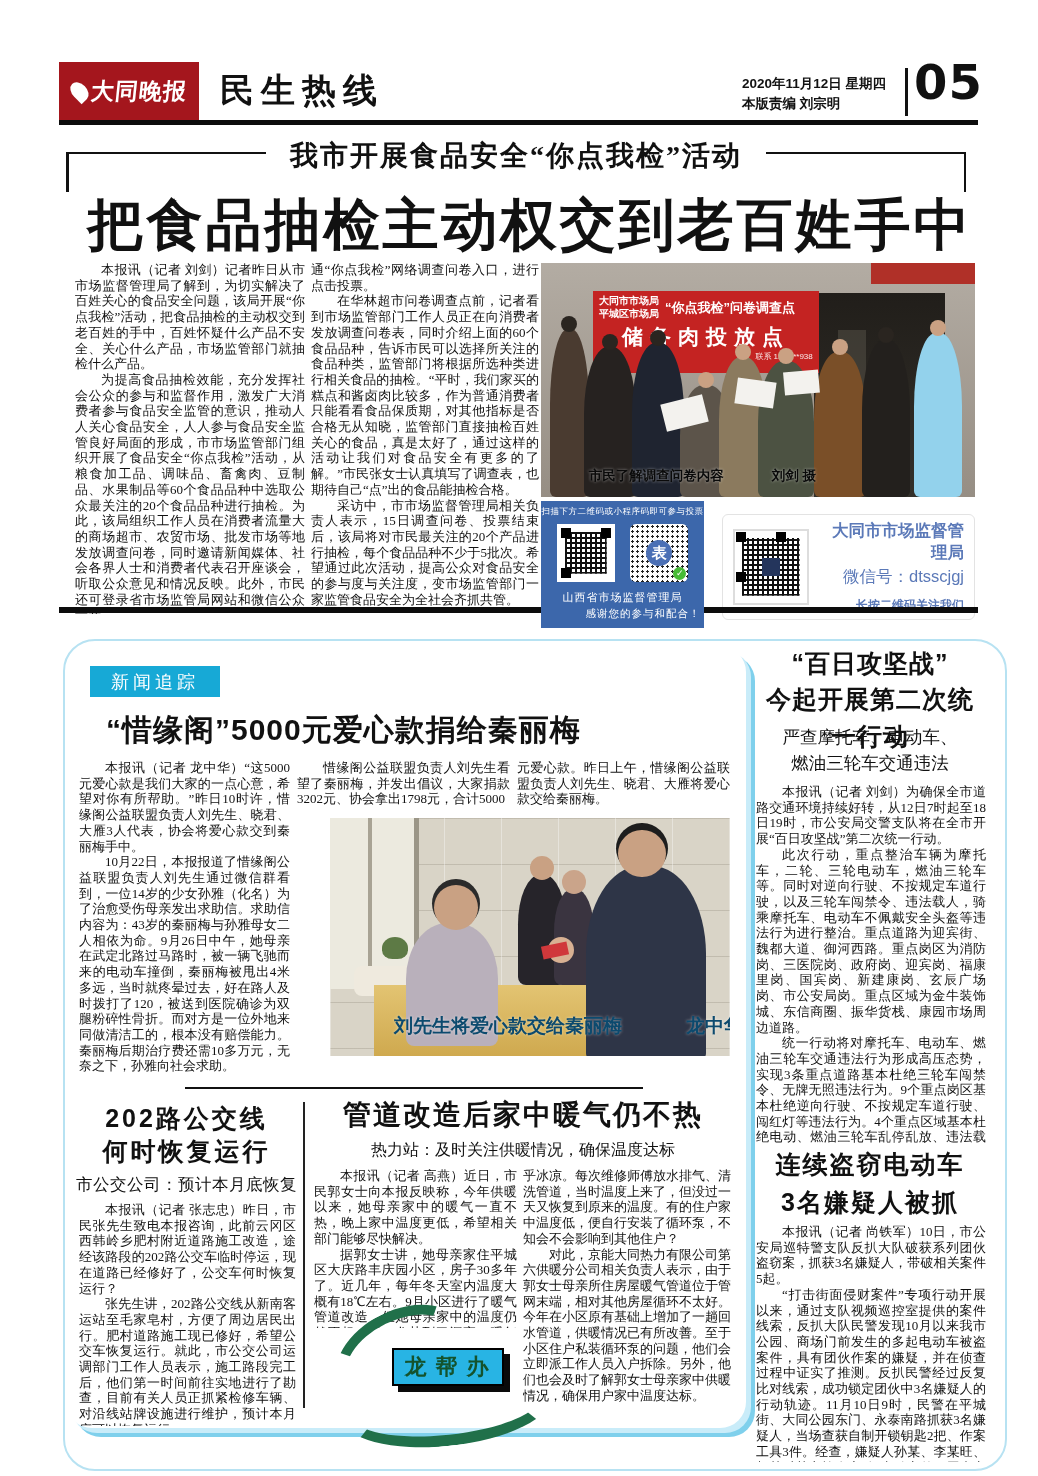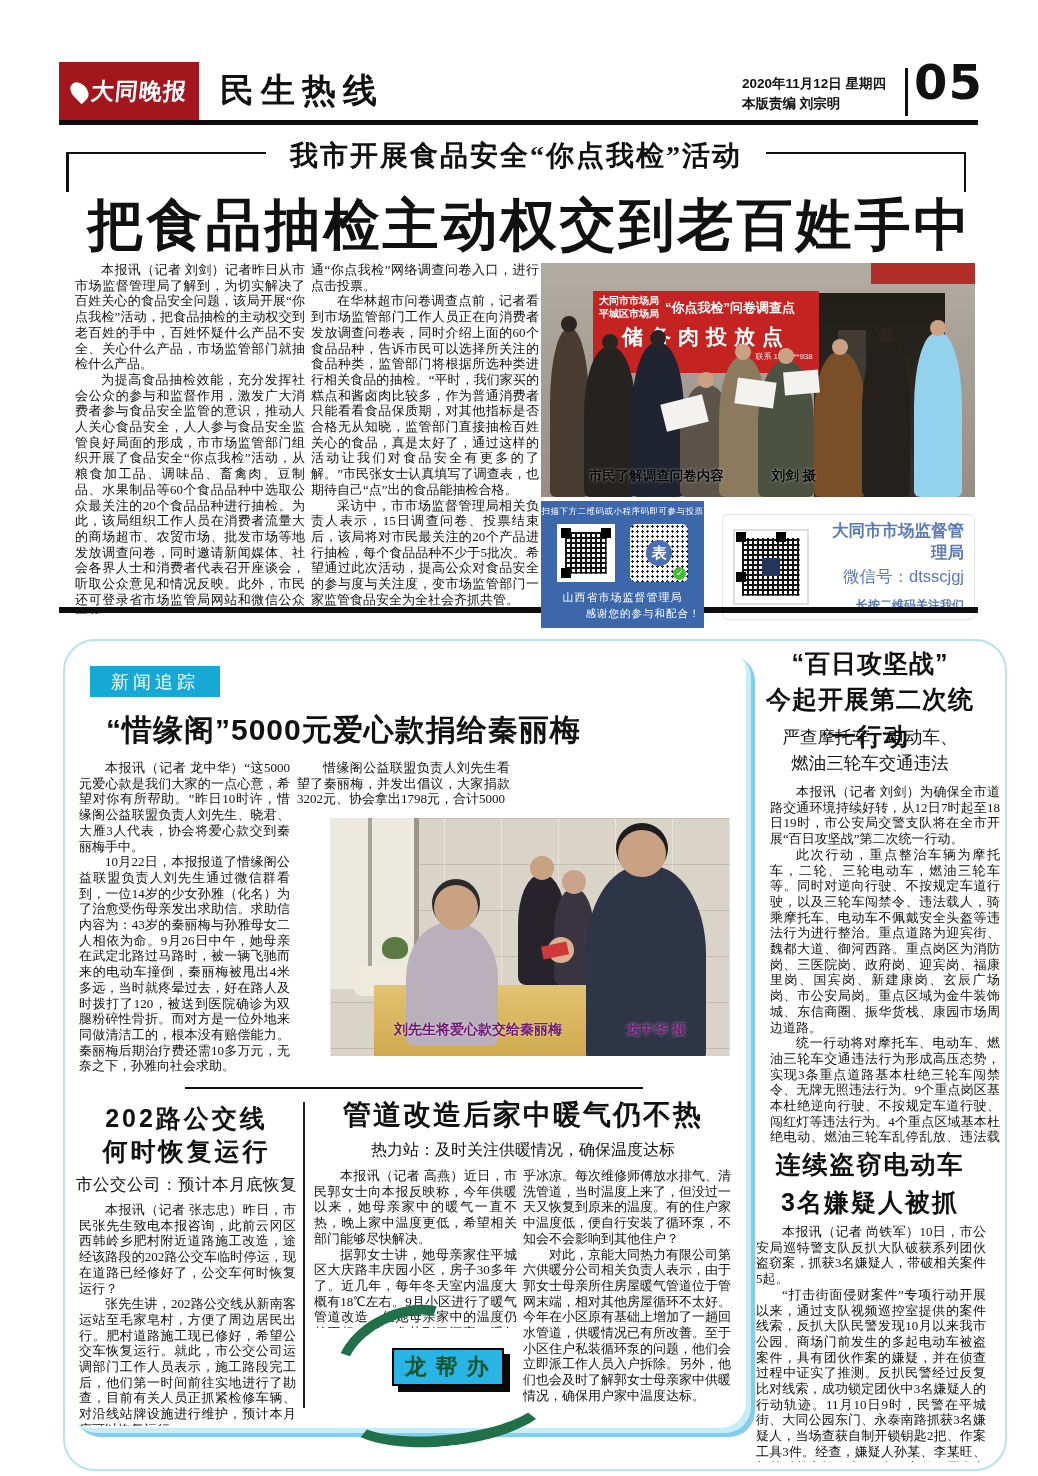--- a/index.html
+++ b/index.html
@@ -96,21 +96,21 @@
      linear-gradient(90deg,rgba(255,255,255,.35) 1px,transparent 1px) 0 0/57px 100%,
      linear-gradient(rgba(120,115,100,.25) 1px,transparent 1px) 0 0/100% 46px;}
   .p2-window{left:0;top:0;width:21%;height:72%;background:#eceadf;border-right:5px solid #9b9687;}
   .p2-window::before{content:"";position:absolute;left:45%;top:0;width:4px;height:100%;background:#a8a394;}
   .p2-plant{left:13%;top:50%;width:26px;height:22px;background:#5d7a45;border-radius:50% 50% 40% 40%;}
   .p2-bed{left:11%;top:70%;width:62%;height:30%;background:linear-gradient(#e3c472,#cfa94f);}
   .p2-sheet{left:6%;top:62%;width:26%;height:13%;background:#efeade;border-radius:8px;}
   .p2-figure{position:absolute;border-radius:45% 45% 8px 8px;}
   .p2-head{position:absolute;border-radius:50%;}
   .p2-envelope{left:53%;top:53%;width:26px;height:13px;background:#d0383b;transform:rotate(-12deg);}
-  .p2-caption{left:16%;bottom:7%;font-size:14px;font-weight:700;color:#701a75;display:flex;gap:64px;white-space:nowrap;
+  .p2-caption{left:16%;bottom:7%;font-size:19px;font-weight:700;color:#0c4a6e;display:flex;gap:64px;white-space:nowrap;
               font-family:"Liberation Sans",sans-serif;text-shadow:0 0 3px rgba(255,255,255,.5);}
   .fdivider{left:185px;top:1087px;width:458px;height:2px;background:#111;}
 
   
   .bus-title{left:80px;top:1102px;width:213px;text-align:center;font-size:25px;font-weight:900;line-height:1.3;letter-spacing:3px;
              font-family:"Liberation Sans",sans-serif;}
   .bus-deck{left:72px;top:1174px;width:229px;text-align:center;font-size:16.5px;letter-spacing:.5px;}
   .bus-body{left:79px;top:1202px;width:217px;height:224px;}
   .vrule{left:303px;top:1102px;width:2px;height:306px;background:#222;}
 
@@ -128,21 +128,21 @@
   .lbb-box{position:absolute;left:56px;top:30px;width:112px;height:38px;background:#28b4e4;border:2px solid #000;
            box-shadow:6px 6px 0 #0a0a0a;color:#14532d;font-size:22px;font-weight:900;letter-spacing:9px;
            display:flex;align-items:center;justify-content:center;font-family:"Liberation Sans",sans-serif;padding-left:6px;box-sizing:border-box;}
   .lbb-arc2{position:absolute;left:4px;top:48px;width:190px;height:58px;border:11px solid transparent;border-bottom-color:#20704a;
             border-radius:50%;transform:rotate(-6deg);}
 
   
   .t-title{left:754px;top:645px;width:232px;text-align:center;font-size:25px;font-weight:900;line-height:1.45;letter-spacing:1px;
            font-family:"Liberation Sans",sans-serif;}
   .t-deck{left:754px;top:724px;width:232px;text-align:center;font-size:17.5px;line-height:1.5;}
-  .t-body{left:756px;top:784px;width:230px;height:360px;padding-left:14px;}
+  .t-body{left:756px;top:784px;width:230px;height:360px;}
   .t2-title{left:754px;top:1146px;width:232px;text-align:center;font-size:25px;font-weight:900;line-height:1.5;letter-spacing:2px;
             font-family:"Liberation Sans",sans-serif;}
   .t2-body{left:756px;top:1224px;width:230px;height:238px;}
 </style>
 </head>
 <body>
 
 <div class="page">
 
   <div class="abs logo">
@@ -232,20 +232,23 @@
   <div class="abs panel"></div>
 
   <div class="abs badge">新闻追踪</div>
   <div class="abs ftitle">“惜缘阁”5000元爱心款捐给秦丽梅</div>
   <div class="abs bodycol fcol1">
       <p>本报讯（记者 龙中华）“这5000元爱心款是我们大家的一点心意，希望对你有所帮助。”昨日10时许，惜缘阁公益联盟负责人刘先生、晓君、大雁3人代表，协会将爱心款交到秦丽梅手中。</p>
       <p>10月22日，本报报道了惜缘阁公益联盟负责人刘先生通过微信群看到，一位14岁的少女孙雅（化名）为了治愈受伤母亲发出求助信。求助信内容为：43岁的秦丽梅与孙雅母女二人相依为命。9月26日中午，她母亲在武定北路过马路时，被一辆飞驰而来的电动车撞倒，秦丽梅被甩出4米多远，当时就疼晕过去，好在路人及时拨打了120，被送到医院确诊为双腿粉碎性骨折。而对方是一位外地来同做清洁工的，根本没有赔偿能力。秦丽梅后期治疗费还需10多万元，无奈之下，孙雅向社会求助。</p>
     </div>
   <div class="abs bodycol fcol2">
       <p>惜缘阁公益联盟负责人刘先生看望了秦丽梅，并发出倡议，大家捐款3202元、协会拿出1798元，合计5000</p>
+    </div>
+  <div class="abs bodycol fcol3">
+      <p class="cont">元爱心款。昨日上午，惜缘阁公益联盟负责人刘先生、晓君、大雁将爱心款交给秦丽梅。</p>
     </div>
 
   <div class="abs photo2">
     <div class="p2-tiles"></div>
     <div class="abs p2-window"></div>
     <div class="abs p2-plant"></div>
     <div class="abs p2-sheet"></div>
     <div class="abs p2-bed"></div>
     <div class="p2-figure" style="left:47%;top:24%;width:12%;height:46%;background:#26242a;"></div>
     <div class="p2-head" style="left:50%;top:16%;width:6%;height:10%;background:#c9a183;"></div>

